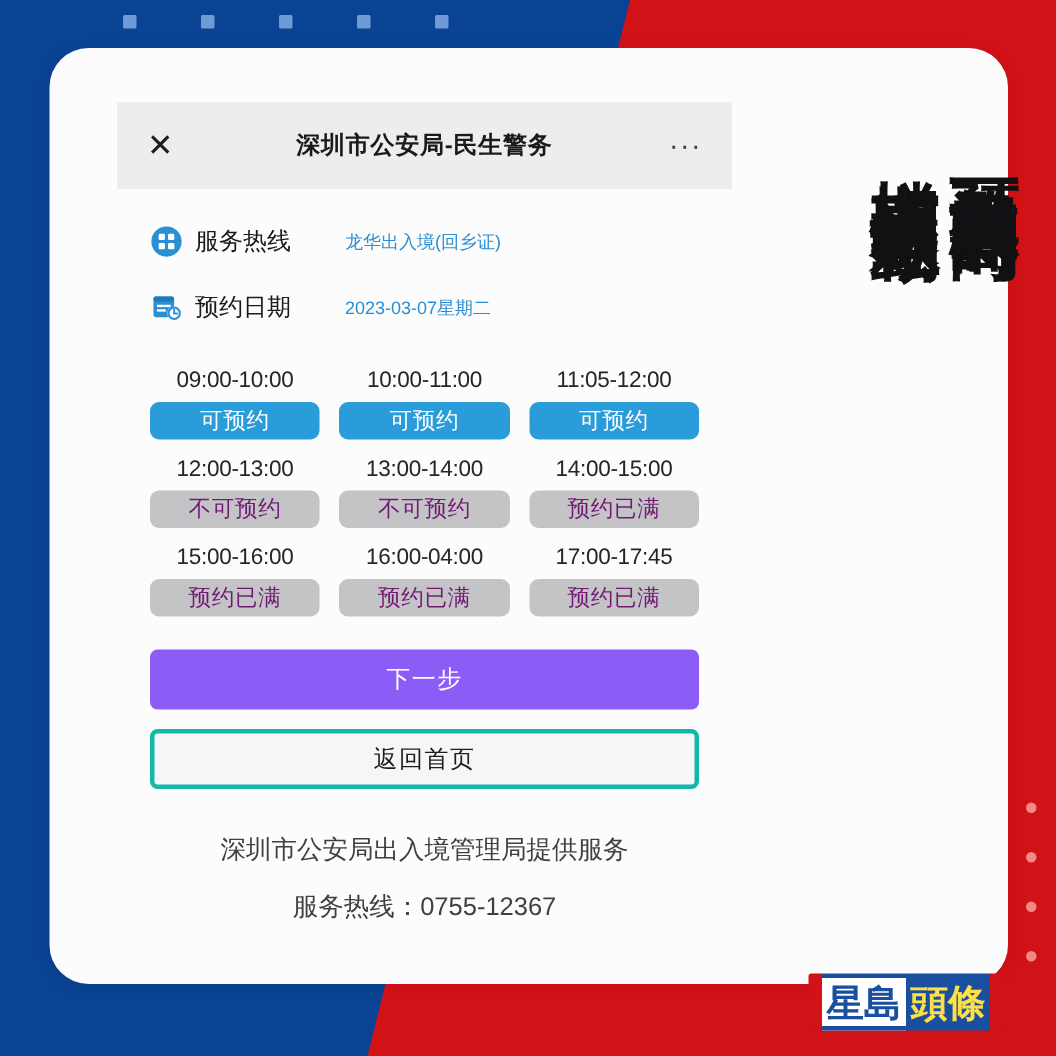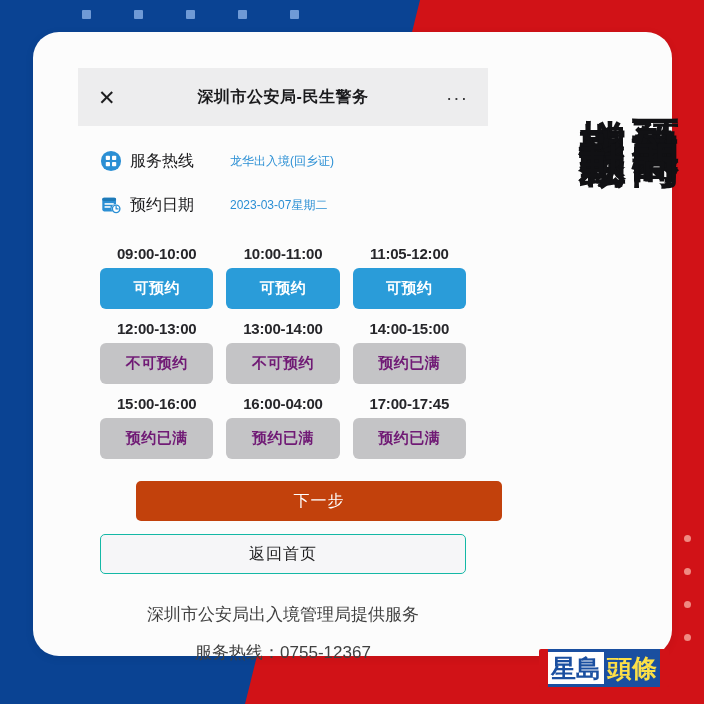--- a/index.html
+++ b/index.html
@@ -158,31 +158,30 @@
     padding: 4px 22px 0 22px;
     display: grid;
     grid-template-columns: repeat(3, 1fr);
     column-gap: 13px;
     row-gap: 6px;
   }
   .slot {
     display: flex;
     flex-direction: column;
     align-items: stretch;
-    font-weight: bold;
   }
   .slot-time {
     font-size: 15px;
     color: #26262a;
     text-align: center;
     padding: 5px 0 6px 0;
     letter-spacing: -0.2px;
   }
   .slot-btn {
-    height: 41px;
+    height: 25px;
     border-radius: 6px;
     display: flex;
     align-items: center;
     justify-content: center;
     font-size: 15px;
     color: #ffffff;
     letter-spacing: 0.5px;
   }
   .slot-btn.available {
     background: #2a9cd9;
@@ -193,40 +192,39 @@
     color: #701a75;
     cursor: default;
   }
 
   
   .actions {
     padding: 22px 22px 0 22px;
   }
   .btn-primary {
     height: 40px;
-    background: #c2410c;
+    background: #8b5cf6;
     border-radius: 5px;
     display: flex;
     align-items: center;
     justify-content: center;
     color: #ffffff;
     font-size: 16px;
     letter-spacing: 1px;
     cursor: pointer;
     border: none;
     width: 100%;
     box-sizing: border-box;
     font-family: inherit;
-    margin-left: 36px;
   }
   .btn-secondary {
     margin-top: 13px;
     height: 40px;
     background: #f6f6f8;
-    border: 1px solid #14b8a6;
+    border: 3px solid #14b8a6;
     border-radius: 5px;
     display: flex;
     align-items: center;
     justify-content: center;
     color: #1d1d1f;
     font-size: 16px;
     letter-spacing: 1px;
     cursor: pointer;
     width: 100%;
     box-sizing: border-box;

